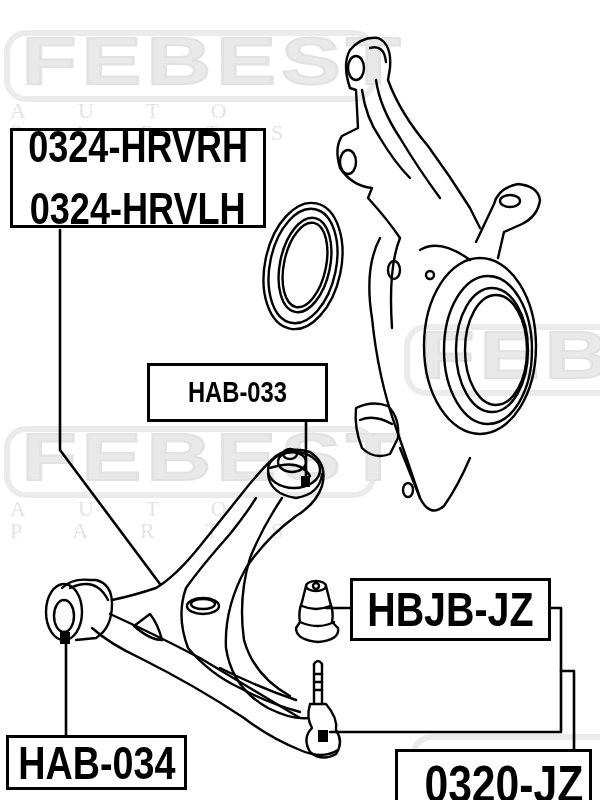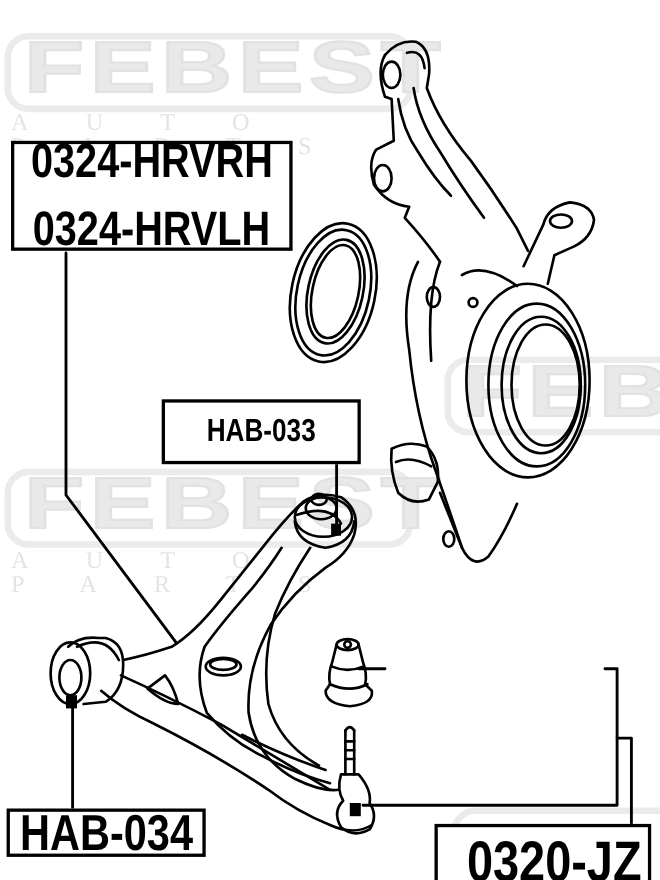--- a/index.html
+++ b/index.html
@@ -137,22 +137,25 @@
 
   <div class="label" style="left:10px; top:100px; width:256px; height:100px; font-size:44px; gap:18px;">
     <span>0324-HRVRH</span>
     <span>0324-HRVLH</span>
   </div>
 
   <div class="label" style="left:147px; top:335px; width:181px; height:59px; font-size:29px;">
     <span>HAB-033</span>
   </div>
 
+  <div class="label" style="left:350px; top:550px; width:201px; height:63px; font-size:48px;">
+    <span>HBJB-JZ</span>
+  </div>
 
-  <div class="label" style="left:6px; top:707px; width:181px; height:44px; font-size:46px;align-items:center;">
+  <div class="label" style="left:6px; top:707px; width:181px; height:55px; font-size:46px;align-items:center;">
     <span>HAB-034</span>
   </div>
 
   <div class="label" style="left:395px; top:721px; width:197px; height:69px; font-size:52px;padding-left:20px;">
     <span>0320-JZ</span>
   </div>
 
 </div>
 
 </body></html>

